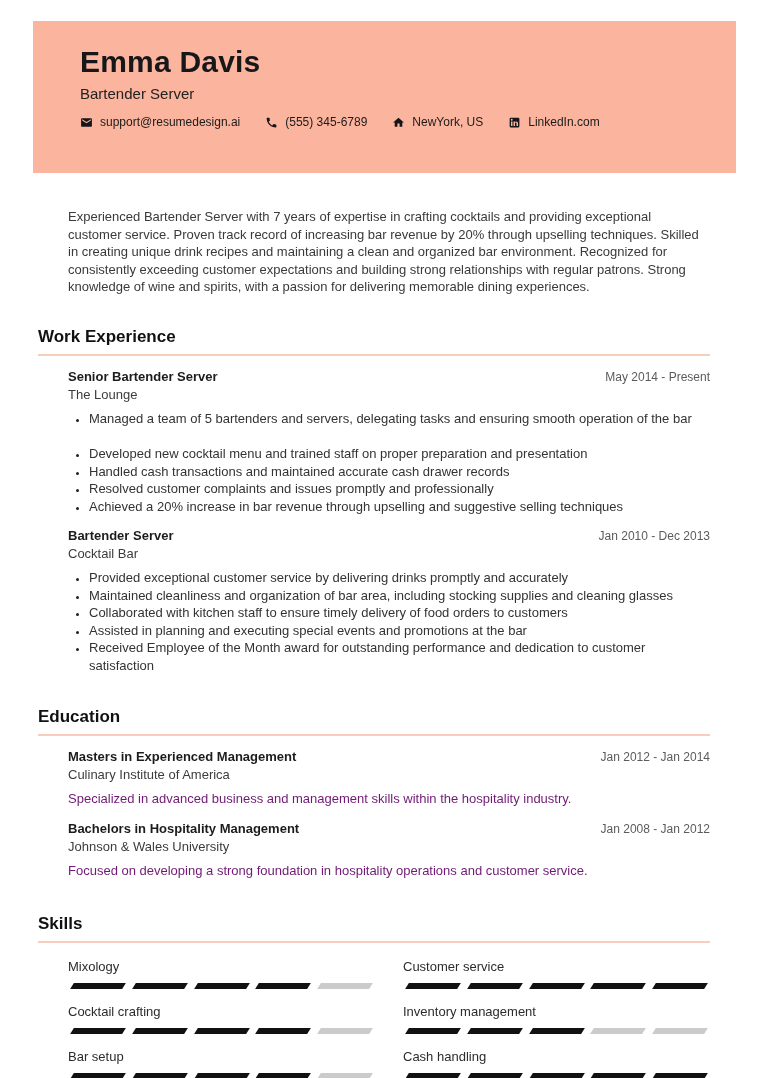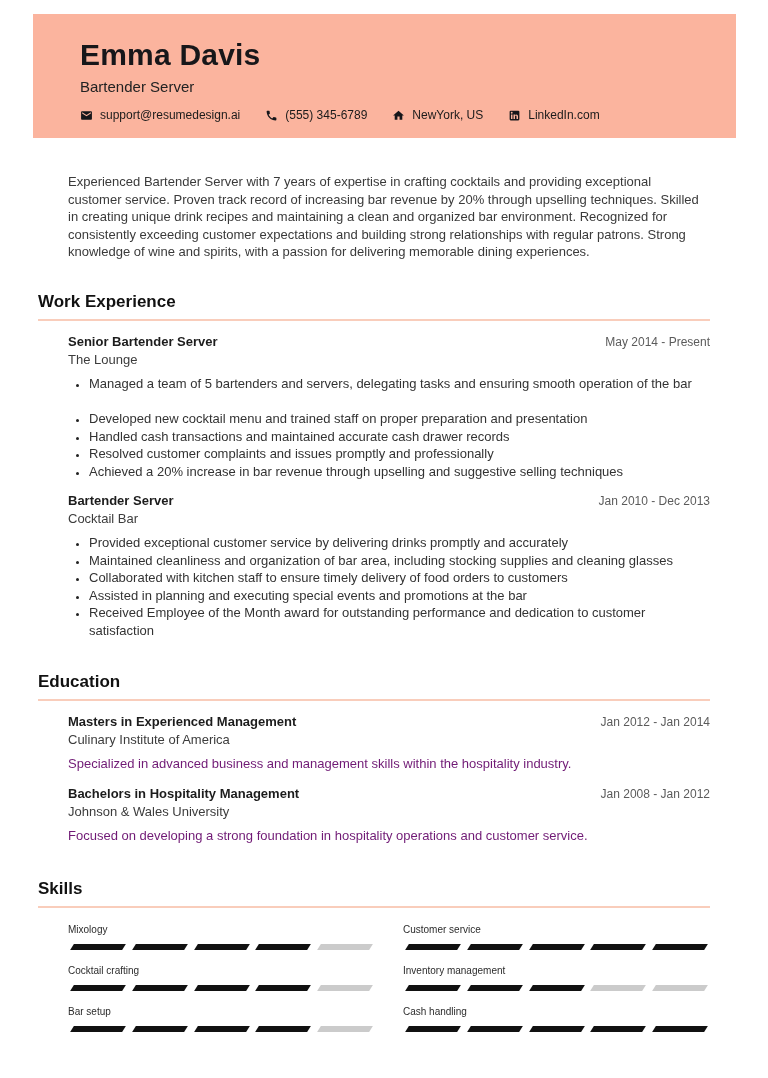--- a/index.html
+++ b/index.html
@@ -5,22 +5,22 @@
   * { margin: 0; padding: 0; box-sizing: border-box; }
   html, body { background: #ffffff; }
   body {
     width: 768px; height: 1078px; overflow: hidden;
     font-family: "Liberation Sans", "DejaVu Sans", sans-serif;
     color: #2e2e2e;
   }
 
   
   .header-box {
-    margin: 14px 32px 0 33px;
-    height: 124px;
+    margin: 21px 32px 0 33px;
+    height: 152px;
     background: #FBB49E;
     padding: 23px 20px 0 47px;
   }
   .name { font-size: 30px; font-weight: 700; color: #17171a; letter-spacing: 0.2px; line-height: 36px; }
   .job-title { font-size: 15px; color: #222; margin-top: 5px; }
   .contacts { display: flex; align-items: center; gap: 25px; margin-top: 13px; font-size: 12px; color: #1b1b1b; }
   .contact { display: flex; align-items: center; gap: 7px; cursor: pointer; }
   .contact svg { width: 13px; height: 13px; fill: #16161a; display: block; }
 
   
@@ -53,21 +53,21 @@
   .entries-work .entry:first-child .bullets li:first-child { margin-bottom: 18px; }
 
   .edu-desc { margin-top: 8px; font-size: 13px; color: #701a75; line-height: 17.5px; }
 
   
   .skills-grid {
     display: grid; grid-template-columns: 1fr 1fr; column-gap: 28px;
     padding-left: 30px; margin-top: 16px;
   }
   .skill { margin-bottom: 15px; }
-  .skill-label { font-size: 10px; color: #2c2c2c; }
+  .skill-label { font-size: 13px; color: #2c2c2c; }
   .skill-bar { display: flex; gap: 10px; margin-top: 9px; padding: 0 4px; }
   .skill-seg { flex: 1; height: 6px; transform: skewX(-32deg); }
 </style>
 </head>
 <body>
 
 <div class="header-box" style="background: rgb(251, 180, 158);">
   <div class="name">Emma Davis</div>
   <div class="job-title">Bartender Server</div>
   <div class="contacts">

